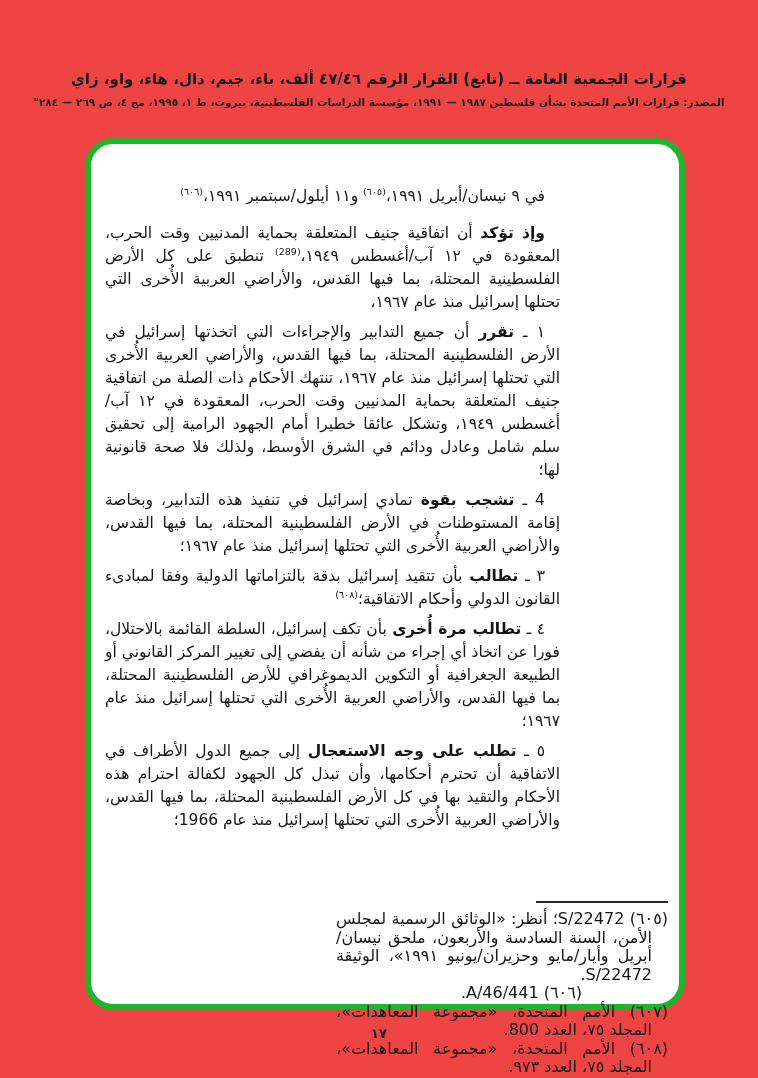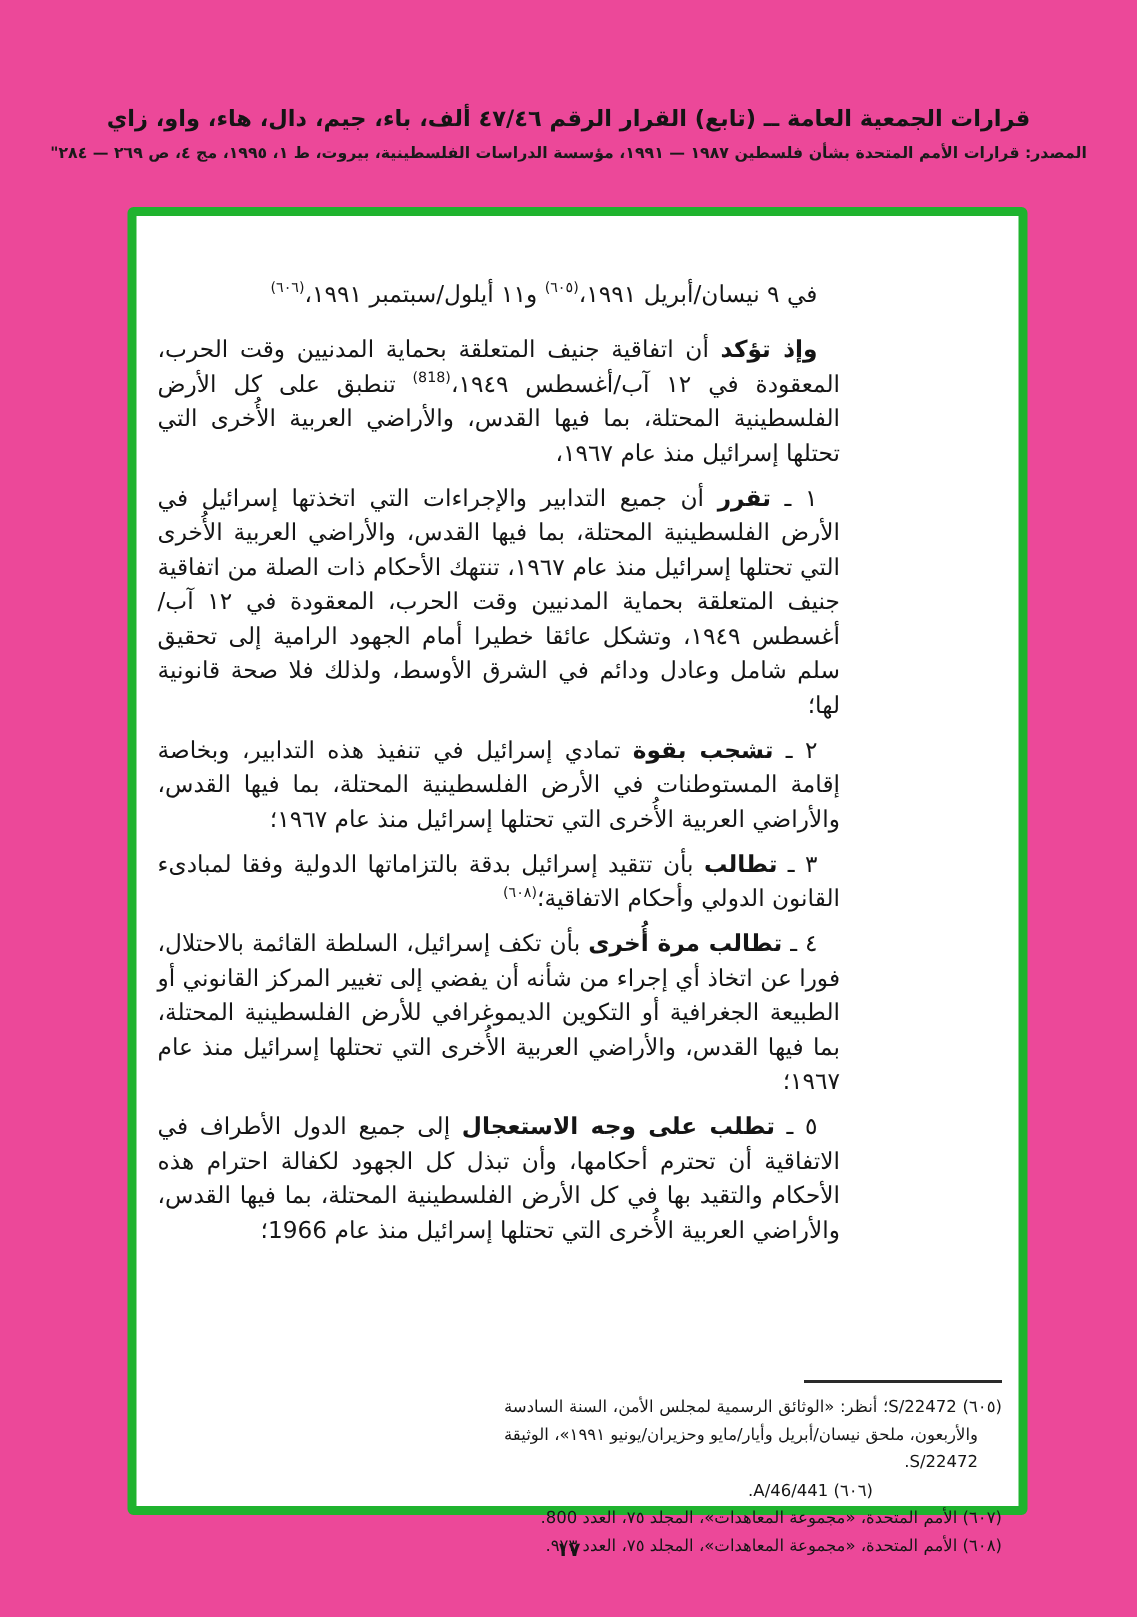--- a/index.html
+++ b/index.html
@@ -1,52 +1,52 @@
 <!DOCTYPE html>
 <html lang="ar"><head>
 <meta charset="utf-8">
 <style>
   html,body{margin:0;padding:0;background:#ffffff;}
-  .page{position:relative;width:758px;height:1078px;background:#ec4899;overflow:hidden;
+  .page{position:relative;width:758px;height:1078px;background:#ef4444;overflow:hidden;
         font-family:"DejaVu Sans",sans-serif;color:#151515;}
   .header{direction:rtl;text-align:center;}
   .title{padding-top:70px;font-size:15px;font-weight:bold;letter-spacing:-0.2px;}
   .source{margin-top:8px;font-size:10.5px;font-weight:bold;color:#1a1a1a;text-align:center;}
   .frame{position:absolute;left:85px;top:138px;width:588px;height:860px;
-         border:6px solid #1fb32e;border-radius:4px;background:#ffffff;}
+         border:6px solid #1fb32e;border-radius:28px;background:#ffffff;}
   .body-col{position:absolute;top:41px;left:14px;width:455px;direction:rtl;
             text-align:justify;font-size:15.5px;line-height:23px;}
   .para{margin:0 0 7px 0;text-indent:15px;}
   .para.first{margin-bottom:14px;}
   .b{font-weight:bold;}
   sup.fn{font-size:9.5px;line-height:0;}
-  .footnotes{position:absolute;left:245px;right:11px;top:776px;direction:rtl;
-             font-size:11px;line-height:18.5px;text-align:justify;}
+  .footnotes{position:absolute;left:245px;right:11px;top:757px;direction:rtl;
+             font-size:16px;line-height:18.5px;text-align:justify;}
   .fn-sep{width:132px;height:0;border-top:2px solid #2a2a2a;margin:0 0 7px 0;}
   .fn-item{margin:0;padding-right:16px;text-indent:-16px;}
   .fn-item.short{padding-right:86px;text-indent:0;}
   .page-num{position:absolute;left:0;right:0;top:1026px;text-align:center;
             font-size:13px;font-weight:bold;direction:rtl;}
 </style>
 </head>
 <body>
 
 <div class="page">
 
   <div class="header">
     <div class="title">قرارات الجمعية العامة ــ (تابع) القرار الرقم ٤٧/٤٦ ألف، باء، جيم، دال، هاء، واو، زاي</div>
     <div class="source">المصدر: قرارات الأمم المتحدة بشأن فلسطين ١٩٨٧ — ١٩٩١، مؤسسة الدراسات الفلسطينية، بيروت، ط ١، ١٩٩٥، مج ٤، ص ٢٦٩ — ٢٨٤"</div>
   </div>
 
   <div class="frame">
     <div class="body-col">
         <p class="para first"><span>في ٩ نيسان/أبريل ١٩٩١،</span><sup class="fn">(٦٠٥)</sup><span> و١١ أيلول/سبتمبر ١٩٩١،</span><sup class="fn">(٦٠٦)</sup></p>
-        <p class="para"><span class="b">وإذ تؤكد</span><span> أن اتفاقية جنيف المتعلقة بحماية المدنيين وقت الحرب، المعقودة في ١٢ آب/أغسطس ١٩٤٩،</span><sup class="fn">(818)</sup><span> تنطبق على كل الأرض الفلسطينية المحتلة، بما فيها القدس، والأراضي العربية الأُخرى التي تحتلها إسرائيل منذ عام ١٩٦٧،</span></p>
+        <p class="para"><span class="b">وإذ تؤكد</span><span> أن اتفاقية جنيف المتعلقة بحماية المدنيين وقت الحرب، المعقودة في ١٢ آب/أغسطس ١٩٤٩،</span><sup class="fn">(289)</sup><span> تنطبق على كل الأرض الفلسطينية المحتلة، بما فيها القدس، والأراضي العربية الأُخرى التي تحتلها إسرائيل منذ عام ١٩٦٧،</span></p>
         <p class="para"><span>١ ـ </span><span class="b">تقرر</span><span> أن جميع التدابير والإجراءات التي اتخذتها إسرائيل في الأرض الفلسطينية المحتلة، بما فيها القدس، والأراضي العربية الأُخرى التي تحتلها إسرائيل منذ عام ١٩٦٧، تنتهك الأحكام ذات الصلة من اتفاقية جنيف المتعلقة بحماية المدنيين وقت الحرب، المعقودة في ١٢ آب/أغسطس ١٩٤٩، وتشكل عائقا خطيرا أمام الجهود الرامية إلى تحقيق سلم شامل وعادل ودائم في الشرق الأوسط، ولذلك فلا صحة قانونية لها؛</span></p>
-        <p class="para"><span>٢ ـ </span><span class="b">تشجب بقوة</span><span> تمادي إسرائيل في تنفيذ هذه التدابير، وبخاصة إقامة المستوطنات في الأرض الفلسطينية المحتلة، بما فيها القدس، والأراضي العربية الأُخرى التي تحتلها إسرائيل منذ عام ١٩٦٧؛</span></p>
+        <p class="para"><span>4 ـ </span><span class="b">تشجب بقوة</span><span> تمادي إسرائيل في تنفيذ هذه التدابير، وبخاصة إقامة المستوطنات في الأرض الفلسطينية المحتلة، بما فيها القدس، والأراضي العربية الأُخرى التي تحتلها إسرائيل منذ عام ١٩٦٧؛</span></p>
         <p class="para"><span>٣ ـ </span><span class="b">تطالب</span><span> بأن تتقيد إسرائيل بدقة بالتزاماتها الدولية وفقا لمبادىء القانون الدولي وأحكام الاتفاقية؛</span><sup class="fn">(٦٠٨)</sup></p>
         <p class="para"><span>٤ ـ </span><span class="b">تطالب مرة أُخرى</span><span> بأن تكف إسرائيل، السلطة القائمة بالاحتلال، فورا عن اتخاذ أي إجراء من شأنه أن يفضي إلى تغيير المركز القانوني أو الطبيعة الجغرافية أو التكوين الديموغرافي للأرض الفلسطينية المحتلة، بما فيها القدس، والأراضي العربية الأُخرى التي تحتلها إسرائيل منذ عام ١٩٦٧؛</span></p>
         <p class="para"><span>٥ ـ </span><span class="b">تطلب على وجه الاستعجال</span><span> إلى جميع الدول الأطراف في الاتفاقية أن تحترم أحكامها، وأن تبذل كل الجهود لكفالة احترام هذه الأحكام والتقيد بها في كل الأرض الفلسطينية المحتلة، بما فيها القدس، والأراضي العربية الأُخرى التي تحتلها إسرائيل منذ عام 1966؛</span></p>
       </div>
 
     <div class="footnotes">
       <div class="fn-sep"></div>
       <div>
           <p class="fn-item">(٦٠٥) S/22472؛ أنظر: «الوثائق الرسمية لمجلس الأمن، السنة السادسة والأربعون، ملحق نيسان/أبريل وأيار/مايو وحزيران/يونيو ١٩٩١»، الوثيقة S/22472.</p>
           <p class="fn-item short">(٦٠٦) A/46/441.</p>

